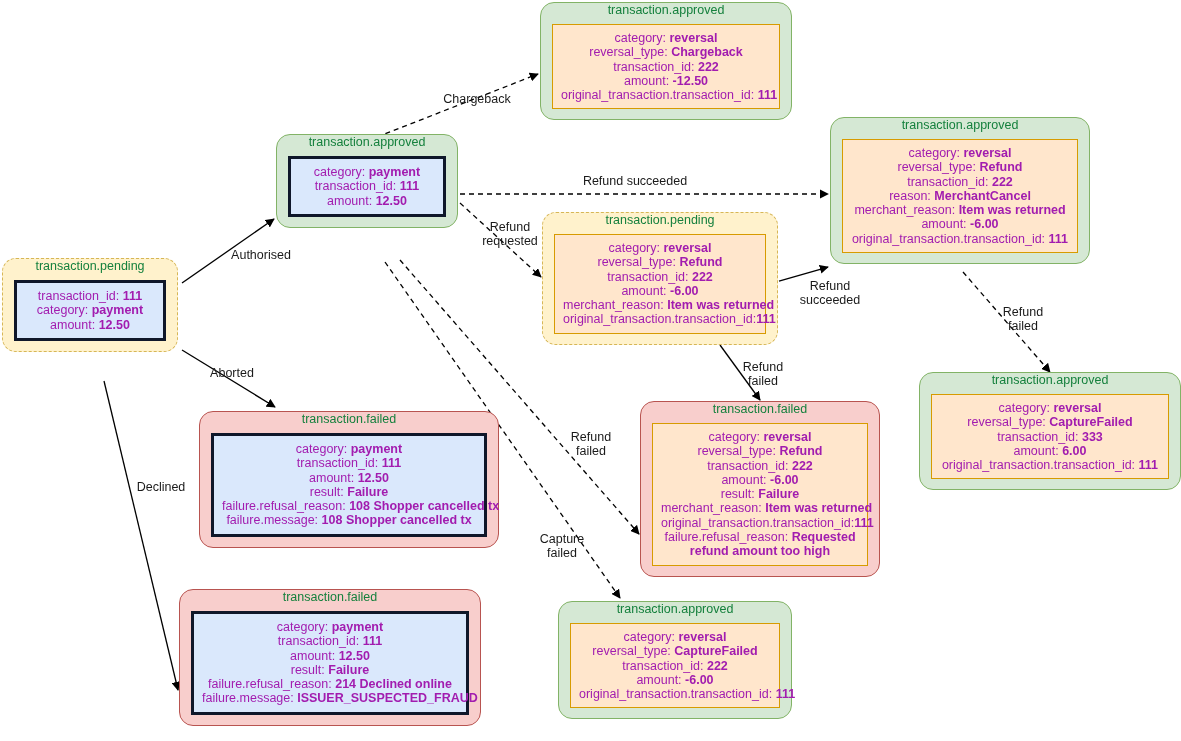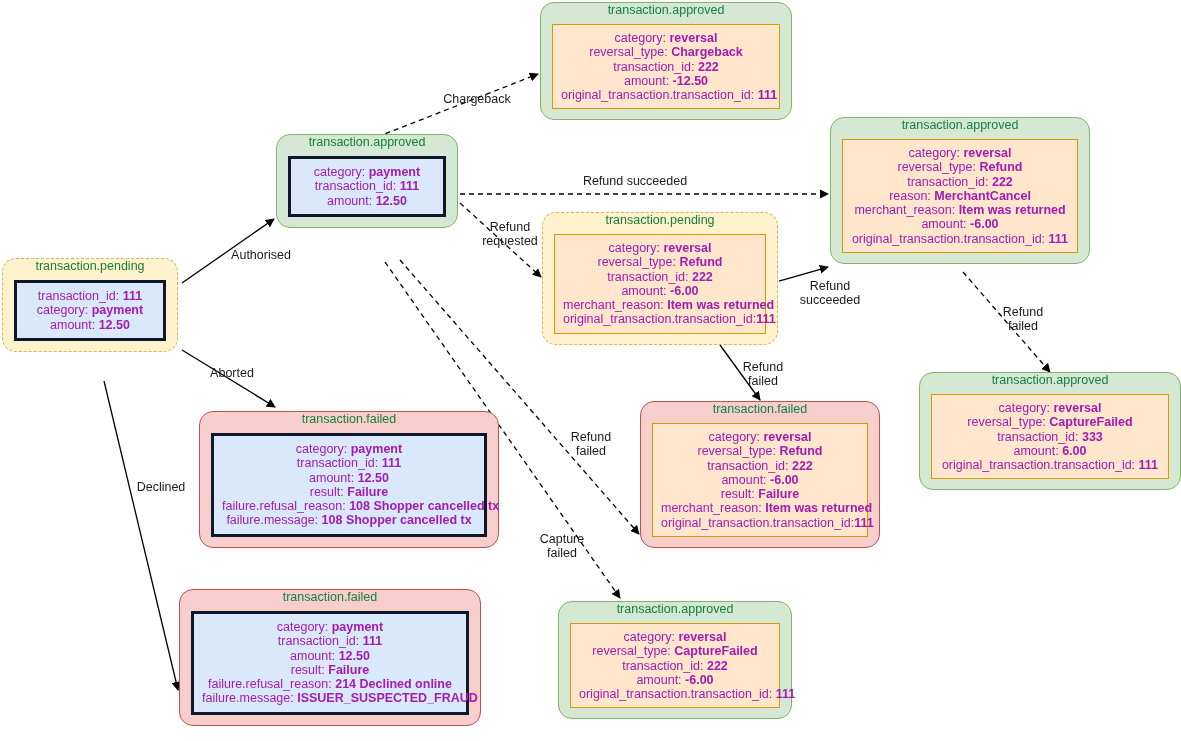--- a/index.html
+++ b/index.html
@@ -220,20 +220,21 @@
   <div class="node n-failed" style="left:640px; top:401px; width:240px;">
     <div class="node-title">transaction.failed</div>
     <div class="inner-box box-orange">
       <div class="kv"><span>category: </span><b>reversal</b></div>
       <div class="kv"><span>reversal_type: </span><b>Refund</b></div>
       <div class="kv"><span>transaction_id: </span><b>222</b></div>
       <div class="kv"><span>amount: </span><b>-6.00</b></div>
       <div class="kv"><span>result: </span><b>Failure</b></div>
       <div class="kv"><span>merchant_reason: </span><b>Item was returned</b></div>
       <div class="kv"><span>original_transaction.transaction_id:</span><b>111</b></div>
+      <div class="kv wrap"><span>failure.refusal_reason: </span><b>Requested refund amount too high</b></div>
     </div>
   </div>
 
   <div class="node n-approved" style="left:558px; top:601px; width:234px;">
     <div class="node-title">transaction.approved</div>
     <div class="inner-box box-orange">
       <div class="kv"><span>category: </span><b>reversal</b></div>
       <div class="kv"><span>reversal_type: </span><b>CaptureFailed</b></div>
       <div class="kv"><span>transaction_id: </span><b>222</b></div>
       <div class="kv"><span>amount: </span><b>-6.00</b></div>

